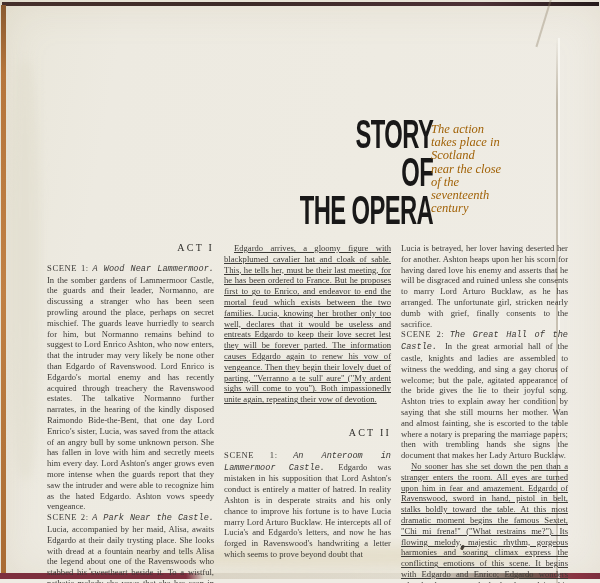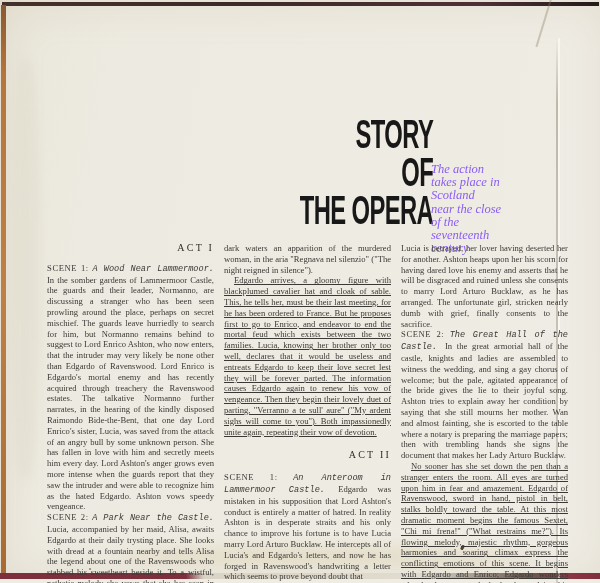--- a/index.html
+++ b/index.html
@@ -32,27 +32,27 @@
   .speck1{position:absolute;left:461px;top:545px;width:3px;height:5px;background:#4a4238;
           transform:rotate(28deg);border-radius:1px;}
   .speck2{position:absolute;left:89px;top:568px;width:2px;height:2px;background:#8a8071;border-radius:50%;}
   
   .title-main{position:absolute;right:175px;top:115px;text-align:right;
               font-family:"Liberation Sans","DejaVu Sans",sans-serif;font-weight:bold;
               font-size:41px;line-height:0.93;letter-spacing:-1px;color:#191818;
               transform:scaleX(0.58);transform-origin:right top;white-space:nowrap;}
   .title-main div{display:block;}
   .subtitle{position:absolute;left:431px;top:123px;width:96px;font-style:italic;
-            font-size:12.5px;line-height:13.2px;color:#8b5cf6;margin-top:40px;}
+            font-size:12.5px;line-height:13.2px;color:#a16207;}
   
   .columns{position:absolute;left:47px;top:243px;width:521px;display:flex;gap:10px;}
   .col{width:167px;color:#3b3936;font-size:8.6px;line-height:10.8px;text-align:justify;}
   .act-heading{text-align:right;font-size:10px;letter-spacing:2.2px;color:#2e2d2a;
                margin:0 0 9px 0;font-variant:normal;}
-  .col .act-heading.mid{margin:13px 0 11px 0;}
+  .col .act-heading.mid{margin:23px 0 11px 0;}
   .para{margin:0;}
   .para.gap{}
   .para.indent{text-indent:10px;text-decoration:underline;}
   .scene-label{letter-spacing:.6px;}
   .scene-title{font-style:italic;font-family:Liberation Mono, monospace;}
 </style>
 </head>
 <body>
 
 <div class="photo">
@@ -86,21 +86,20 @@
     <div>century</div>
   </div>
 
   <div class="columns">
     <div class="col">
         <div class="act-heading">ACT I</div>
         <p class="para"><span class="scene-label">SCENE 1: </span><span class="scene-title">A Wood Near Lammermoor. </span>In the somber gardens of Lammermoor Castle, the guards and their leader, Normanno, are discussing a stranger who has been seen prowling around the place, perhaps on secret mischief. The guards leave hurriedly to search for him, but Normanno remains behind to suggest to Lord Enrico Ashton, who now enters, that the intruder may very likely be none other than Edgardo of Ravenswood. Lord Enrico is Edgardo's mortal enemy and has recently acquired through treachery the Ravenswood estates. The talkative Normanno further narrates, in the hearing of the kindly disposed Raimondo Bide-the-Bent, that one day Lord Enrico's sister, Lucia, was saved from the attack of an angry bull by some unknown person. She has fallen in love with him and secretly meets him every day. Lord Ashton's anger grows even more intense when the guards report that they saw the intruder and were able to recognize him as the hated Edgardo. Ashton vows speedy vengeance.</p>
         <p class="para gap"><span class="scene-label">SCENE 2: </span><span class="scene-title">A Park Near the Castle. </span>Lucia, accompanied by her maid, Alisa, awaits Edgardo at their daily trysting place. She looks with dread at a fountain nearby and tells Alisa the legend about one of the Ravenswoods who stabbed his sweetheart beside it. To a wistful, pathetic melody she vows that she has seen in the</p>
       </div>
     <div class="col">
-        <p class="para">dark waters an apparition of the murdered woman, in the aria "Regnava nel silenzio" ("The night reigned in silence").</p>
         <p class="para indent">Edgardo arrives, a gloomy figure with blackplumed cavalier hat and cloak of sable. This, he tells her, must be their last meeting, for he has been ordered to France. But he proposes first to go to Enrico, and endeavor to end the mortal feud which exists between the two families. Lucia, knowing her brother only too well, declares that it would be useless and entreats Edgardo to keep their love secret lest they will be forever parted. The information causes Edgardo again to renew his vow of vengeance. Then they begin their lovely duet of parting, "Verranno a te sull' aure" ("My ardent sighs will come to you"). Both impassionedly unite again, repeating their vow of devotion.</p>
         <div class="act-heading mid">ACT II</div>
         <p class="para"><span class="scene-label">SCENE 1: </span><span class="scene-title">An Anteroom in Lammermoor Castle. </span>Edgardo was mistaken in his supposition that Lord Ashton's conduct is entirely a matter of hatred. In reality Ashton is in desperate straits and his only chance to improve his fortune is to have Lucia marry Lord Arturo Bucklaw. He intercepts all of Lucia's and Edgardo's letters, and now he has forged in Ravenswood's handwriting a letter which seems to prove beyond doubt that</p>
       </div>
     <div class="col">
         <p class="para">Lucia is betrayed, her lover having deserted her for another. Ashton heaps upon her his scorn for having dared love his enemy and asserts that he will be disgraced and ruined unless she consents to marry Lord Arturo Bucklaw, as he has arranged. The unfortunate girl, stricken nearly dumb with grief, finally consents to the sacrifice.</p>
         <p class="para gap"><span class="scene-label">SCENE 2: </span><span class="scene-title">The Great Hall of the Castle. </span>In the great armorial hall of the castle, knights and ladies are assembled to witness the wedding, and sing a gay chorus of welcome; but the pale, agitated appearance of the bride gives the lie to their joyful song. Ashton tries to explain away her condition by saying that she still mourns her mother. Wan and almost fainting, she is escorted to the table where a notary is preparing the marriage papers; then with trembling hands she signs the document that makes her Lady Arturo Bucklaw.</p>
         <p class="para indent">No sooner has she set down the pen than a stranger enters the room. All eyes are turned upon him in fear and amazement. Edgardo of Ravenswood, sword in hand, pistol in belt, stalks boldly toward the table. At this most dramatic moment begins the famous Sextet, "Chi mi frena!" ("What restrains me?"). Its flowing melody, majestic rhythm, gorgeous harmonies and soaring climax express the conflicting emotions of this scene. It begins with Edgardo and Enrico; Edgardo wonders why he has not rushed ahead to claim his vengeance and,</p>
       </div>
   </div>

